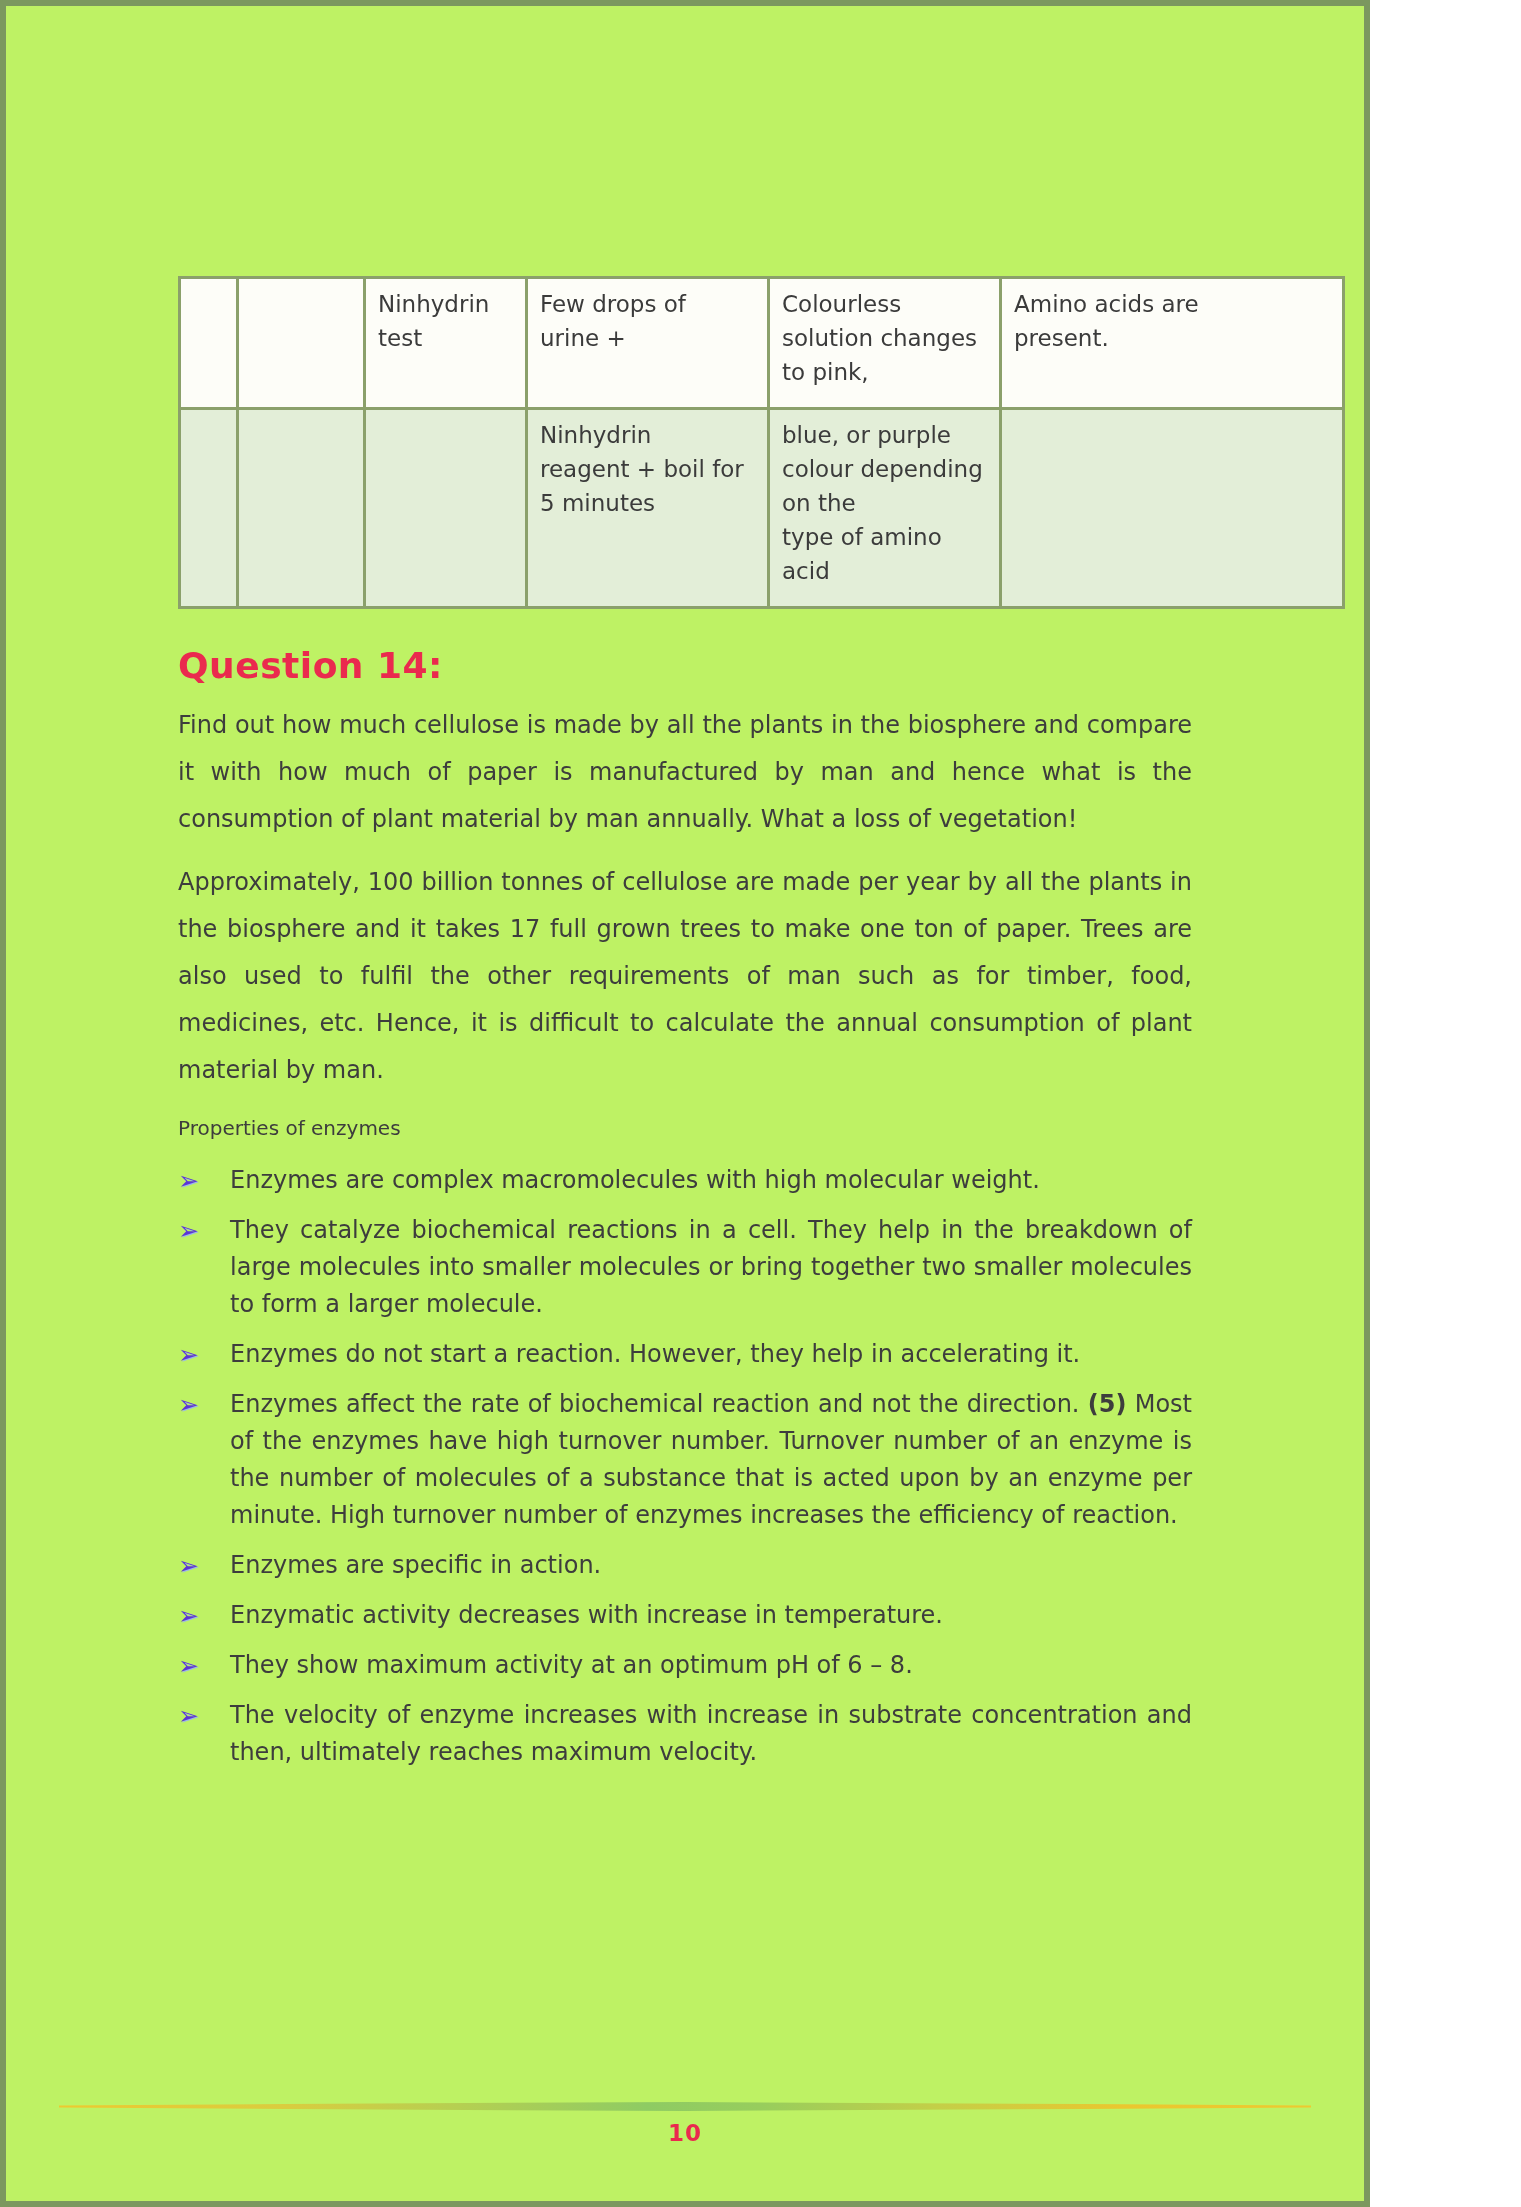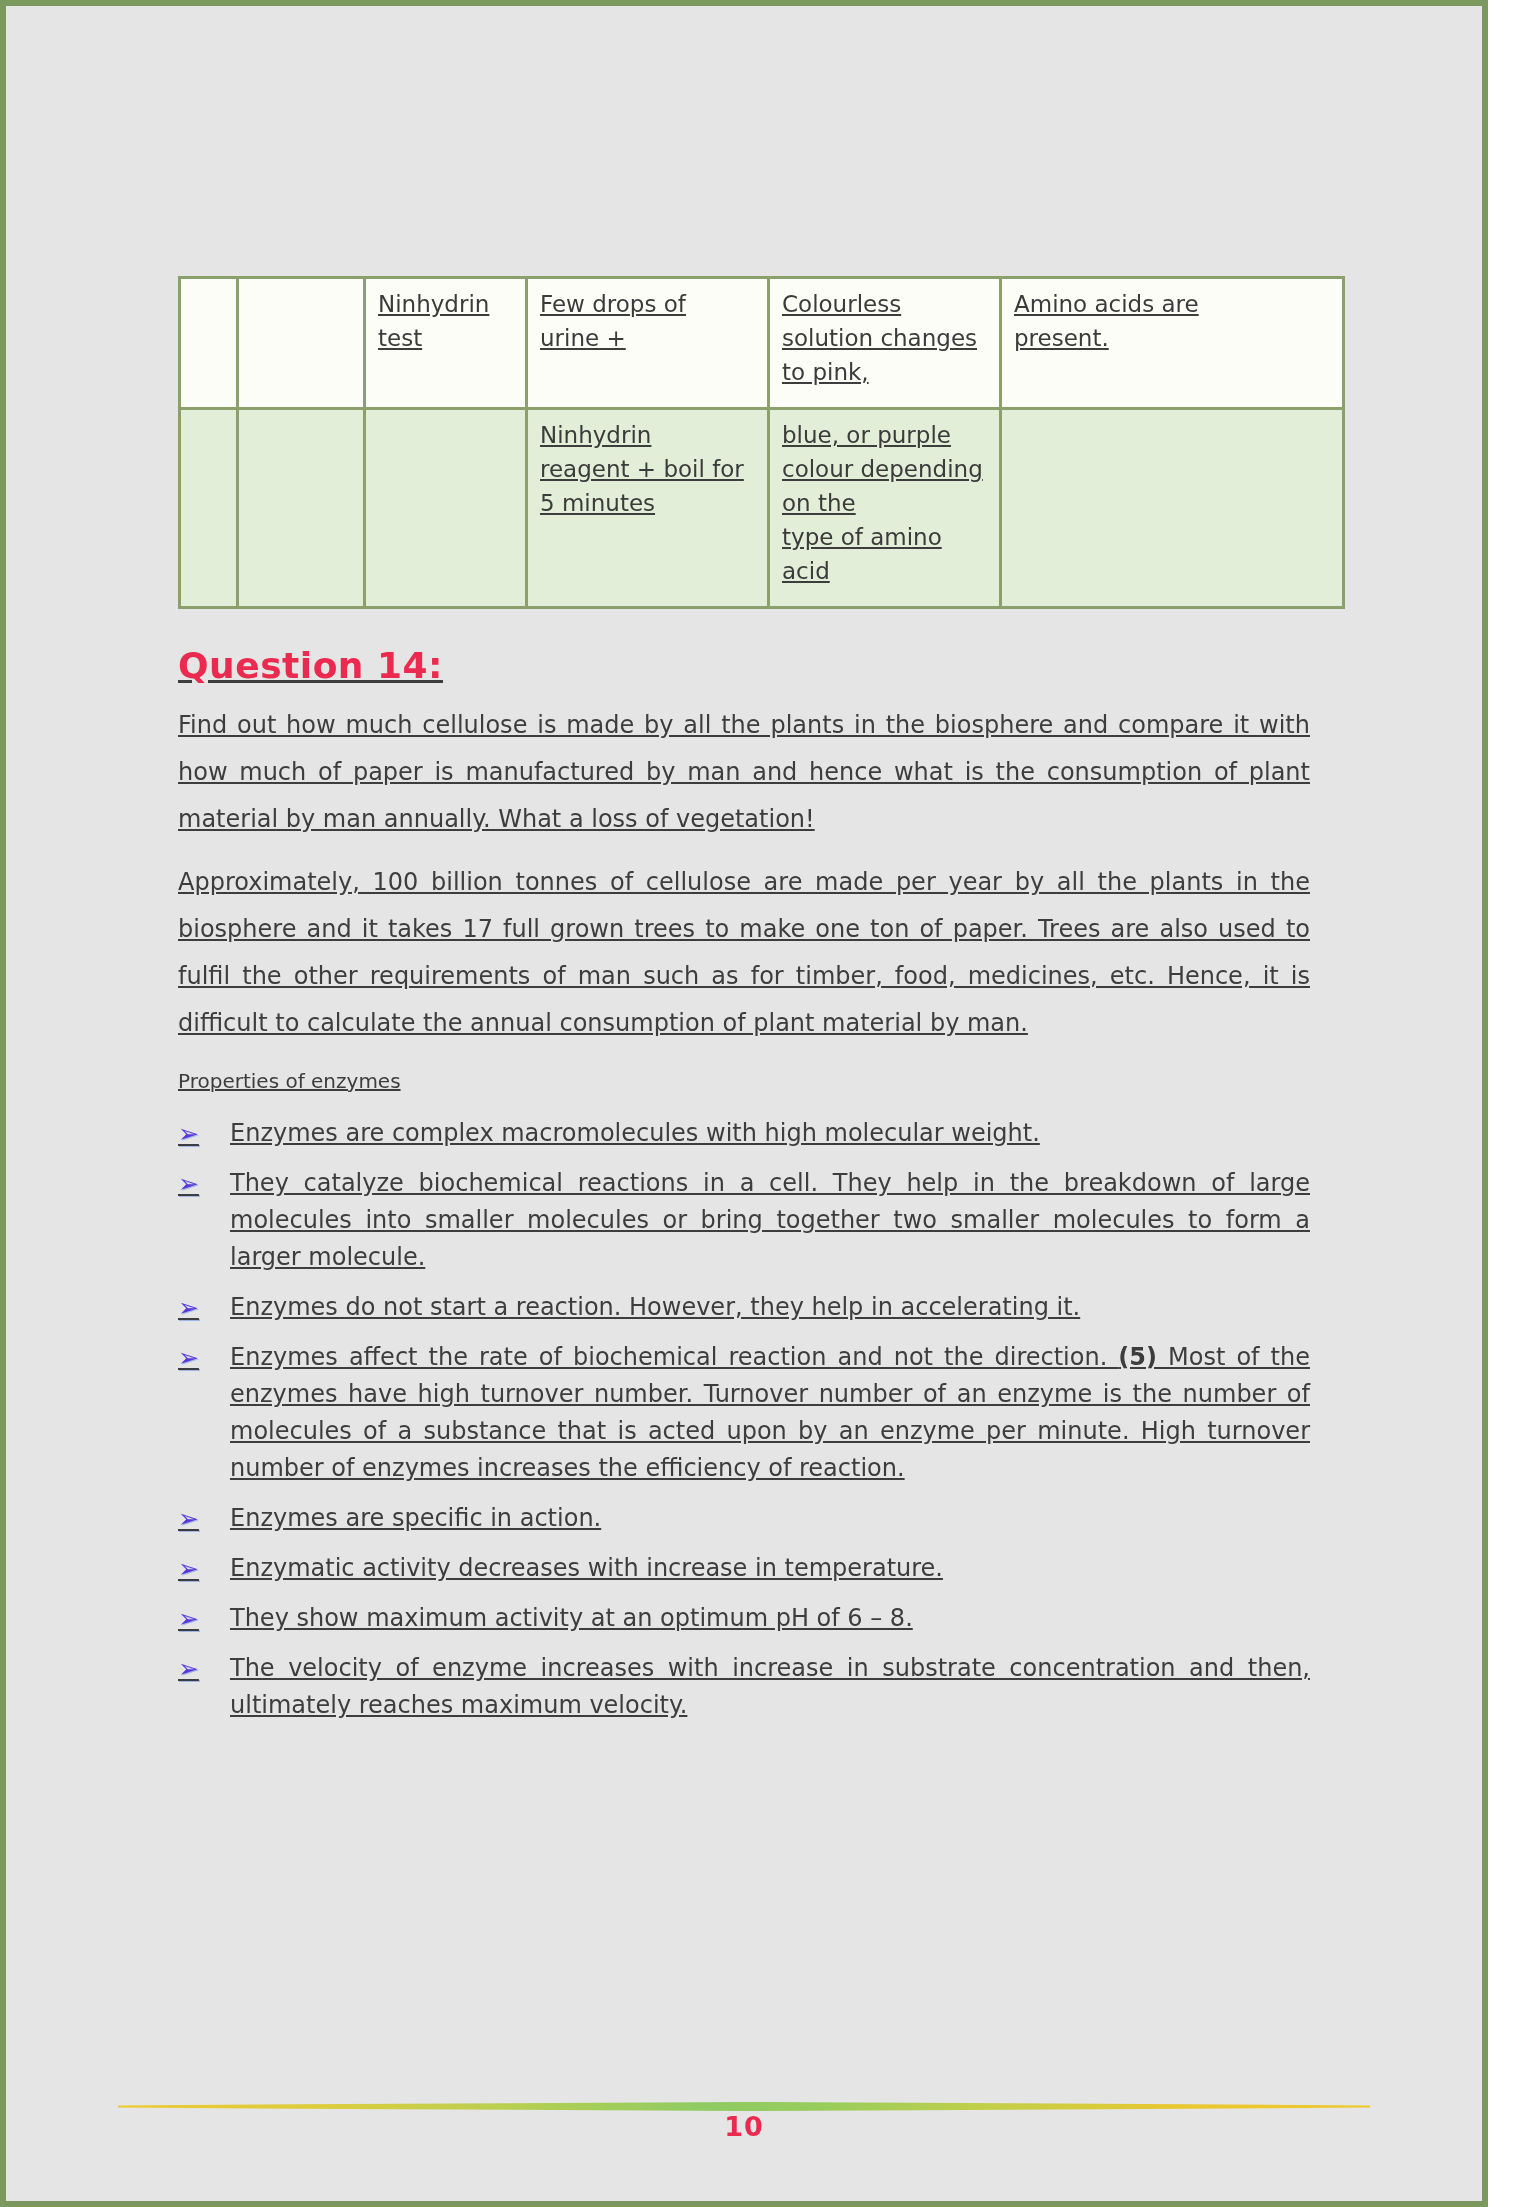--- a/index.html
+++ b/index.html
@@ -11,28 +11,27 @@
     --table-plain-row-bg:#fdfdf8;
     --bullet-arrow:#5b35d5;
     --page-number:#ea2a4e;
     --body-text:#3d3d3d;
     --footer-yellow:#edc930;
     --footer-green:#8ecb63;
   }
   html,body{margin:0;padding:0;background:#ffffff;}
   .page{
     position:relative;
-    width:1488px;height:2207px;
+    width:1370px;height:2207px;
     box-sizing:border-box;
     border:6px solid var(--page-border);
-    background:#e5e5e5;
+    background:#bef264;
     font-family:"DejaVu Sans","Liberation Sans",sans-serif;
     color:var(--body-text);
     overflow:hidden;
-    text-decoration:underline;
   }
   .content{padding:0 172px;}
   
   table.lab-table{
     border-collapse:collapse;
     width:100%;
     margin-top:270px;
     table-layout:fixed;
     border:3px solid var(--table-border);
   }
@@ -98,21 +97,22 @@
   .footer .rule{
     margin:0 auto;
     width:1252px;height:9px;
     background:linear-gradient(90deg,
       var(--footer-yellow) 0%, #d9cd3f 18%, #b5cf52 32%,
       var(--footer-green) 47%, #97cd5d 56%, #c3cf48 70%,
       #eac72f 85%, var(--footer-yellow) 100%);
     clip-path:polygon(0 38%,18% 22%,50% 0,82% 22%,100% 38%,100% 62%,82% 78%,50% 100%,18% 78%,0 62%);
   }
   .footer .page-num{
-    font-size:27px;font-weight:bold;
+    margin-top:9px;
+    font-size:23px;font-weight:bold;
     color:var(--page-number);
     letter-spacing:1px;
   }
 </style>
 </head>
 <body>
 
 <div class="page">
   <div class="content">
 

